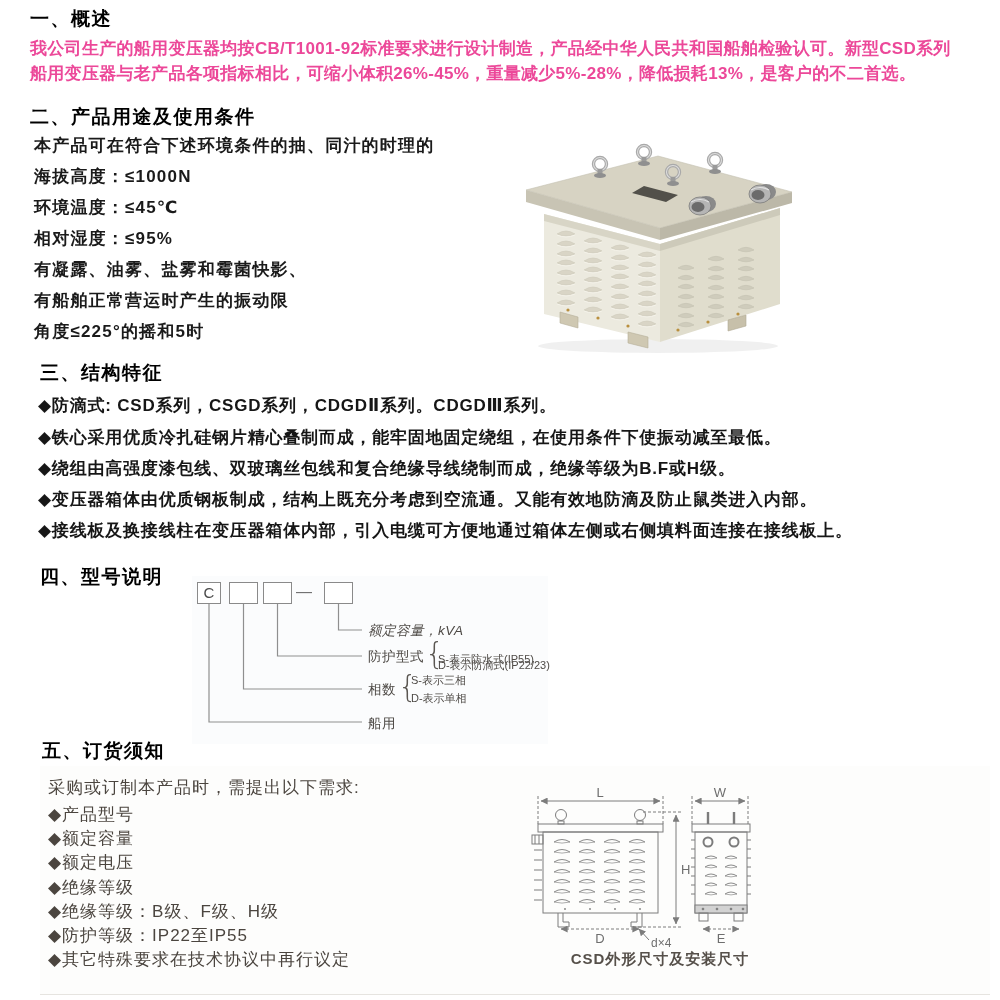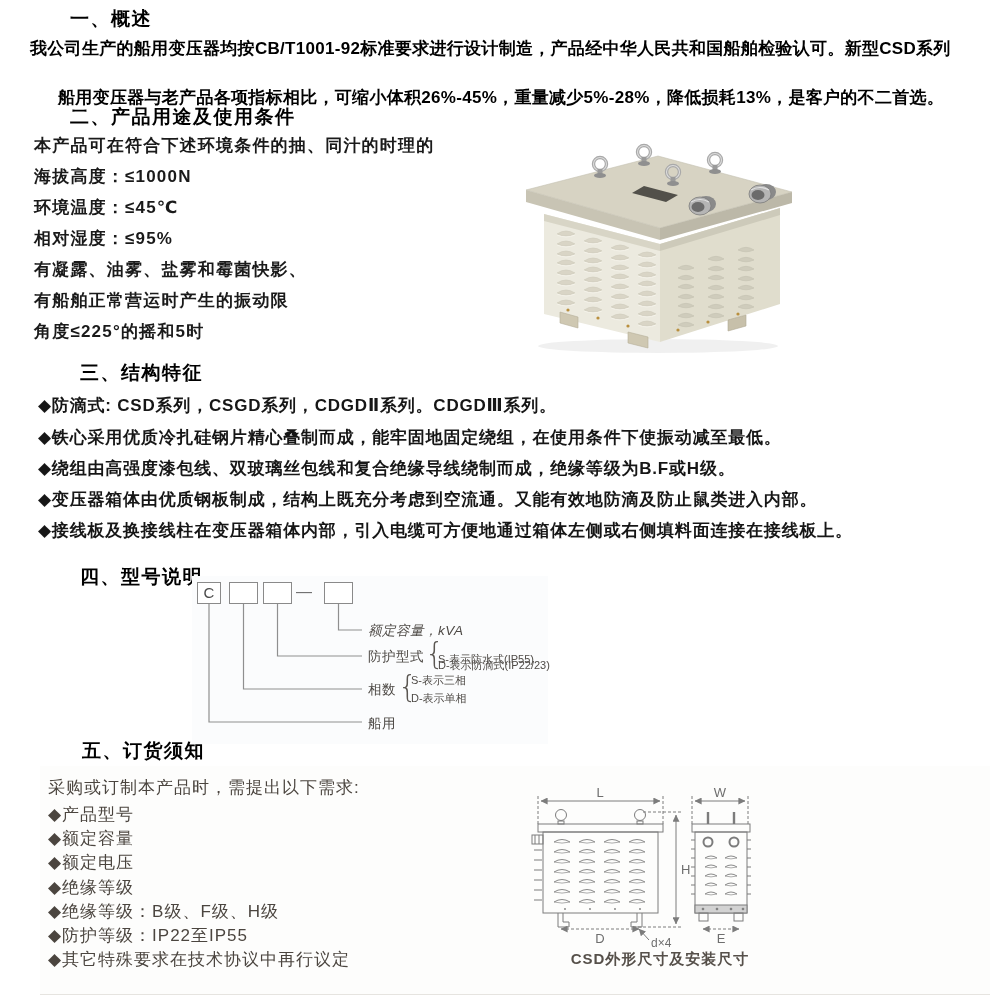--- a/index.html
+++ b/index.html
@@ -1,20 +1,20 @@
 <!DOCTYPE html>
 <html><head>
 <meta charset="utf-8">
 <style>
   html,body{margin:0;padding:0;background:#fff;}
   .page{position:relative;width:1000px;height:1000px;background:#ffffff;overflow:hidden;
         font-family:"Liberation Sans","DejaVu Sans",sans-serif;color:#141414;}
   .abs{position:absolute;}
-  .h{position:absolute;font-size:19px;font-weight:700;color:#000;letter-spacing:1.5px;white-space:nowrap;margin-left:40px;}
-  .t{position:absolute;font-size:17px;font-weight:600;color:#000000;letter-spacing:.3px;white-space:nowrap;}
+  .h{position:absolute;font-size:19px;font-weight:700;color:#000;letter-spacing:1.5px;white-space:nowrap;}
+  .t{position:absolute;font-size:17px;font-weight:600;color:#ec4899;letter-spacing:.3px;white-space:nowrap;}
   .t2{position:absolute;font-size:17px;font-weight:600;color:#1a1a1a;letter-spacing:1.2px;white-space:nowrap;}
   .t3{position:absolute;font-size:17px;font-weight:600;color:#161616;letter-spacing:.8px;white-space:nowrap;}
   .t5{position:absolute;font-size:17px;font-weight:500;color:#4b453f;letter-spacing:1px;white-space:nowrap;}
   .s5bg{position:absolute;left:40px;top:766px;width:950px;height:228px;background:#fdfdfc;
         border-bottom:1px solid #e6e4e0;}
   .diagram{position:absolute;left:192px;top:576px;width:356px;height:168px;background:#fbfcfd;}
   .mbox{position:absolute;box-sizing:border-box;border:1.5px solid #8a8a8a;background:#fff;
         font-size:15px;color:#4a4a4a;text-align:center;line-height:19px;}
   .mdash{position:absolute;font-size:16px;color:#6f6f6f;}
   .mlabel{position:absolute;font-size:13.5px;font-weight:500;color:#4e4a46;letter-spacing:.5px;white-space:nowrap;}
@@ -25,21 +25,21 @@
            font-weight:700;color:#56504a;letter-spacing:1px;white-space:nowrap;}
   svg text{font-family:"Liberation Sans","DejaVu Sans",sans-serif;}
 </style>
 </head>
 <body>
 
 <div class="page">
 
   <div class="h" style="left:30px;top:6px;">一、概述</div>
   <div class="t" style="left:30px;top:37px;">我公司生产的船用变压器均按CB/T1001-92标准要求进行设计制造，产品经中华人民共和国船舶检验认可。新型CSD系列</div>
-  <div class="t" style="left:30px;top:86px;margin-left:28px;">船用变压器与老产品各项指标相比，可缩小体积26%-45%，重量减少5%-28%，降低损耗13%，是客户的不二首选。</div>
+  <div class="t" style="left:30px;top:62px;">船用变压器与老产品各项指标相比，可缩小体积26%-45%，重量减少5%-28%，降低损耗13%，是客户的不二首选。</div>
 
   <div class="h" style="left:30px;top:104px;">二、产品用途及使用条件</div>
   <div class="t2" style="left:34px;top:134px;">本产品可在符合下述环境条件的抽、同汁的时理的</div>
   <div class="t2" style="left:34px;top:165px;">海拔高度：≤1000N</div>
   <div class="t2" style="left:34px;top:196px;">环境温度：≤45℃</div>
   <div class="t2" style="left:34px;top:227px;">相对湿度：≤95%</div>
   <div class="t2" style="left:34px;top:258px;">有凝露、油雾、盐雾和霉菌快影、</div>
   <div class="t2" style="left:34px;top:289px;">有船舶正常营运时产生的振动限</div>
   <div class="t2" style="left:34px;top:320px;">角度≤225°的摇和5时</div>
 

